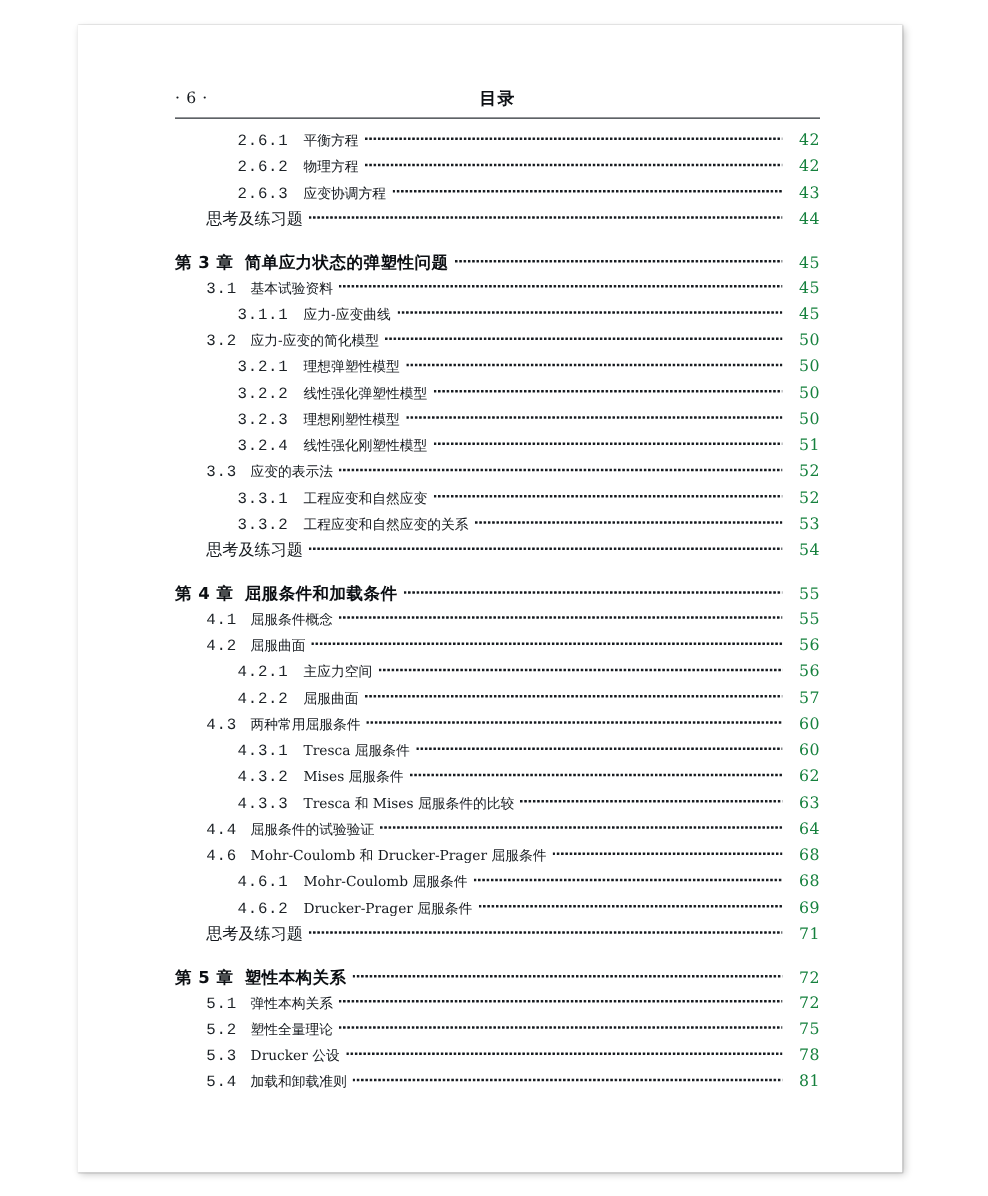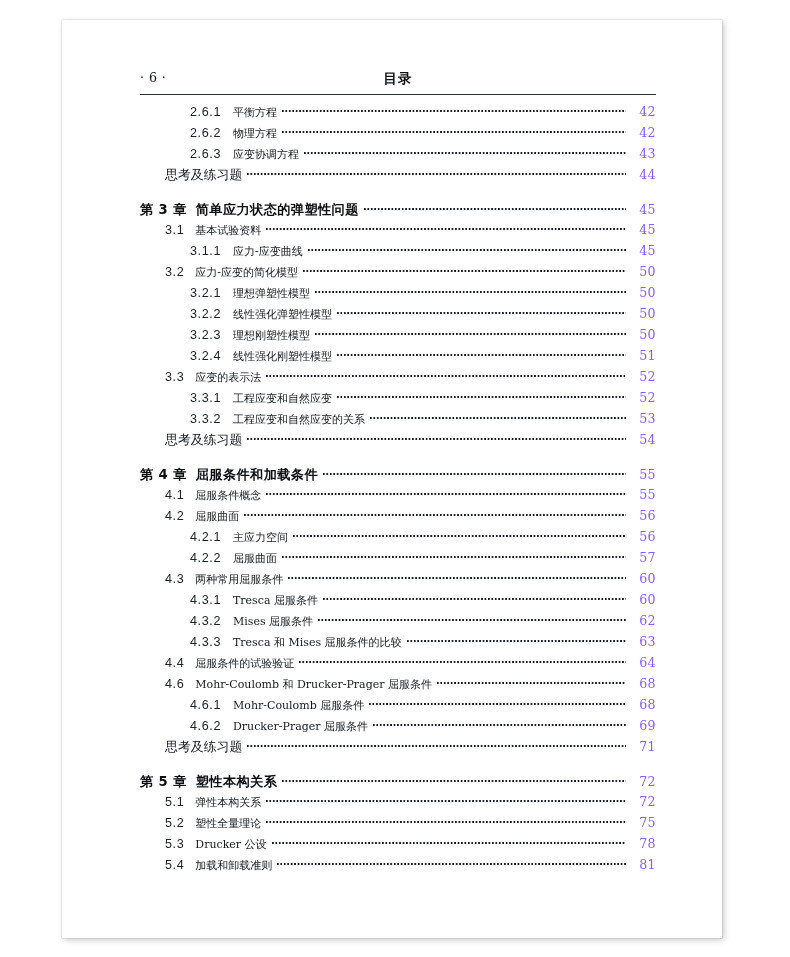--- a/index.html
+++ b/index.html
@@ -74,21 +74,21 @@
   .toc-row {
     display: flex;
     align-items: baseline;
     height: 21px;
     white-space: nowrap;
     color: #1a1e23;
   }
 
   .num {
     flex: 0 0 auto;
-    font-family: Liberation Sans, sans-serif;
+    font-family: Liberation Mono, monospace;
     font-size: 12.6px;
     letter-spacing: 0.6px;
     color: #1c2126;
   }
   .title {
     flex: 0 0 auto;
     font-family: "DejaVu Serif", serif;
     font-size: 11px;
     color: #14181d;
   }
@@ -110,21 +110,21 @@
     background-image: radial-gradient(circle at 1px 1px, #15191e 0.95px, rgba(0,0,0,0) 1.15px);
     background-size: 3.45px 2px;
     background-repeat: repeat-x;
   }
 
   .pageno {
     flex: 0 0 26px;
     text-align: right;
     font-family: "DejaVu Serif", serif;
     font-size: 12.6px;
-    color: #8b5cf6;
+    color: #15803d;
     letter-spacing: 0.4px;
   }
 
   
   .lvl-chapter  { padding-left: 0px; margin-top: 13px; }
   .lvl-section  { padding-left: 25px; justify-content: center; }
   .lvl-sub      { padding-left: 50px; }
   .lvl-exercise { padding-left: 25px; }
 
   

